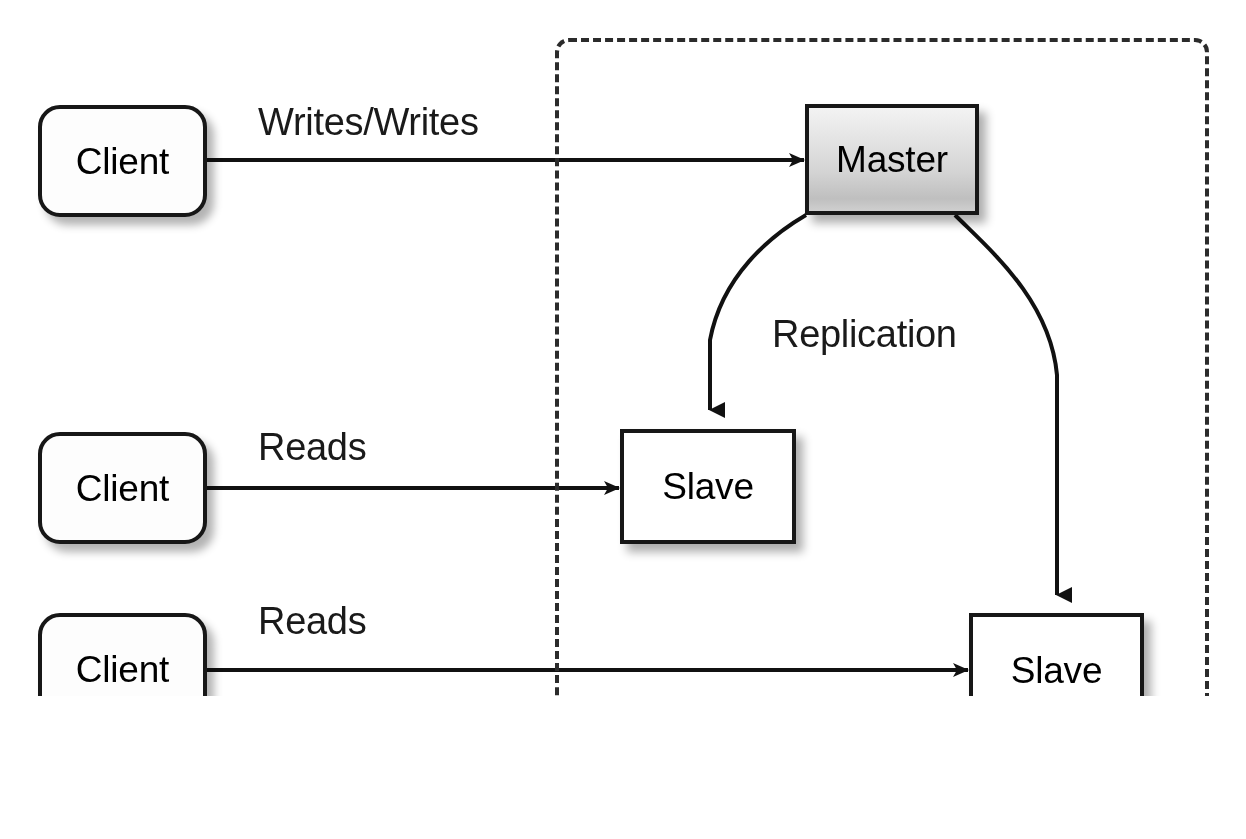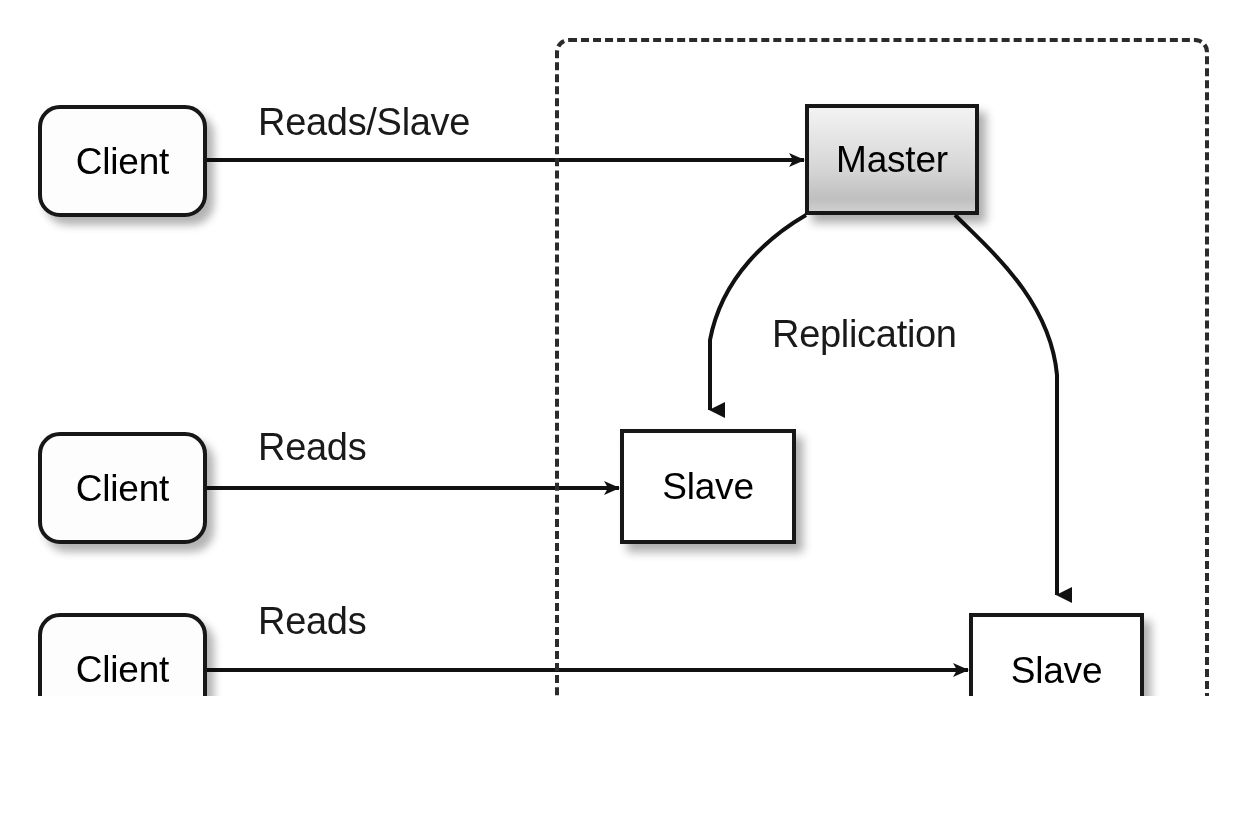--- a/index.html
+++ b/index.html
@@ -118,21 +118,21 @@
   </div>
 
   <div class="node node-server" style="left:620px; top:429px; width:176px; height:115px;">
     <span>Slave</span>
   </div>
 
   <div class="node node-server" style="left:969px; top:613px; width:175px; height:114px;">
     <span>Slave</span>
   </div>
 
-  <div class="edge-label" style="left:258px; top:103px;">Reads/Slave</div>
+  <div class="edge-label" style="left:258px; top:103px;">Writes/Writes</div>
 
   <div class="edge-label" style="left:258px; top:428px;">Reads</div>
 
   <div class="edge-label" style="left:258px; top:602px;">Reads</div>
 
   <div class="edge-label" style="left:772px; top:268px;margin-top:47px;">Replication</div>
 
 </div>
 
 </body></html>

